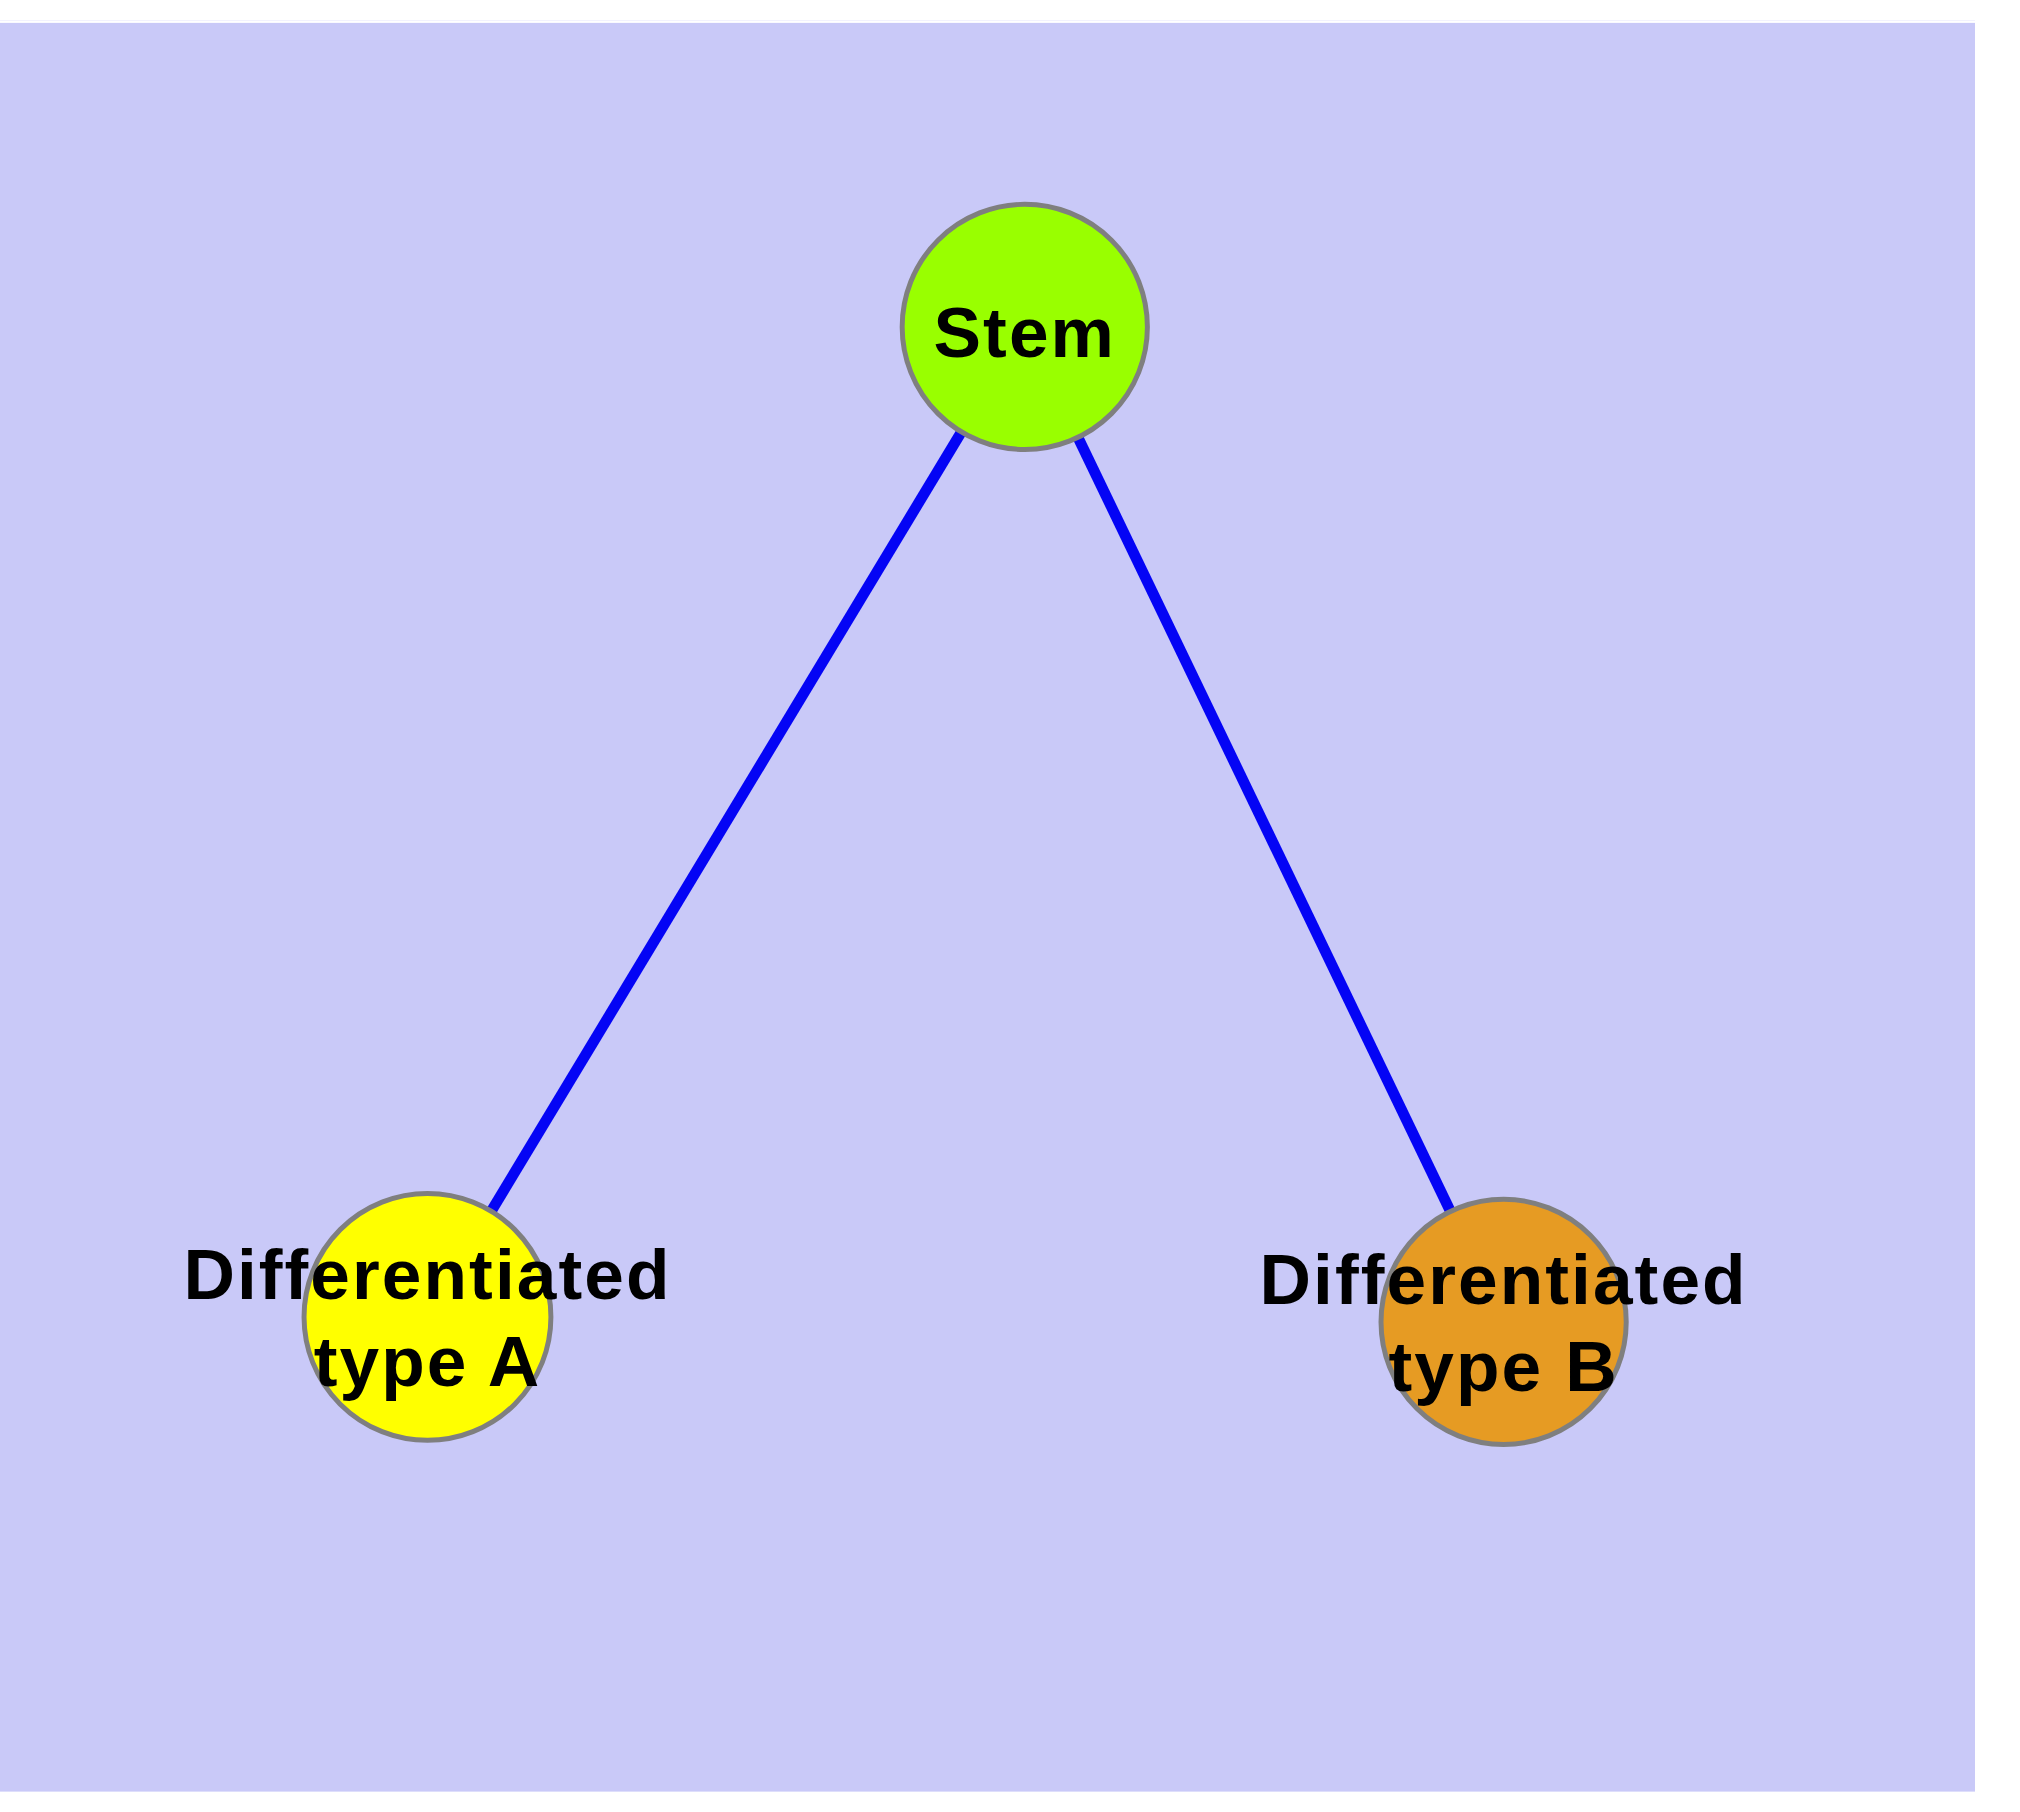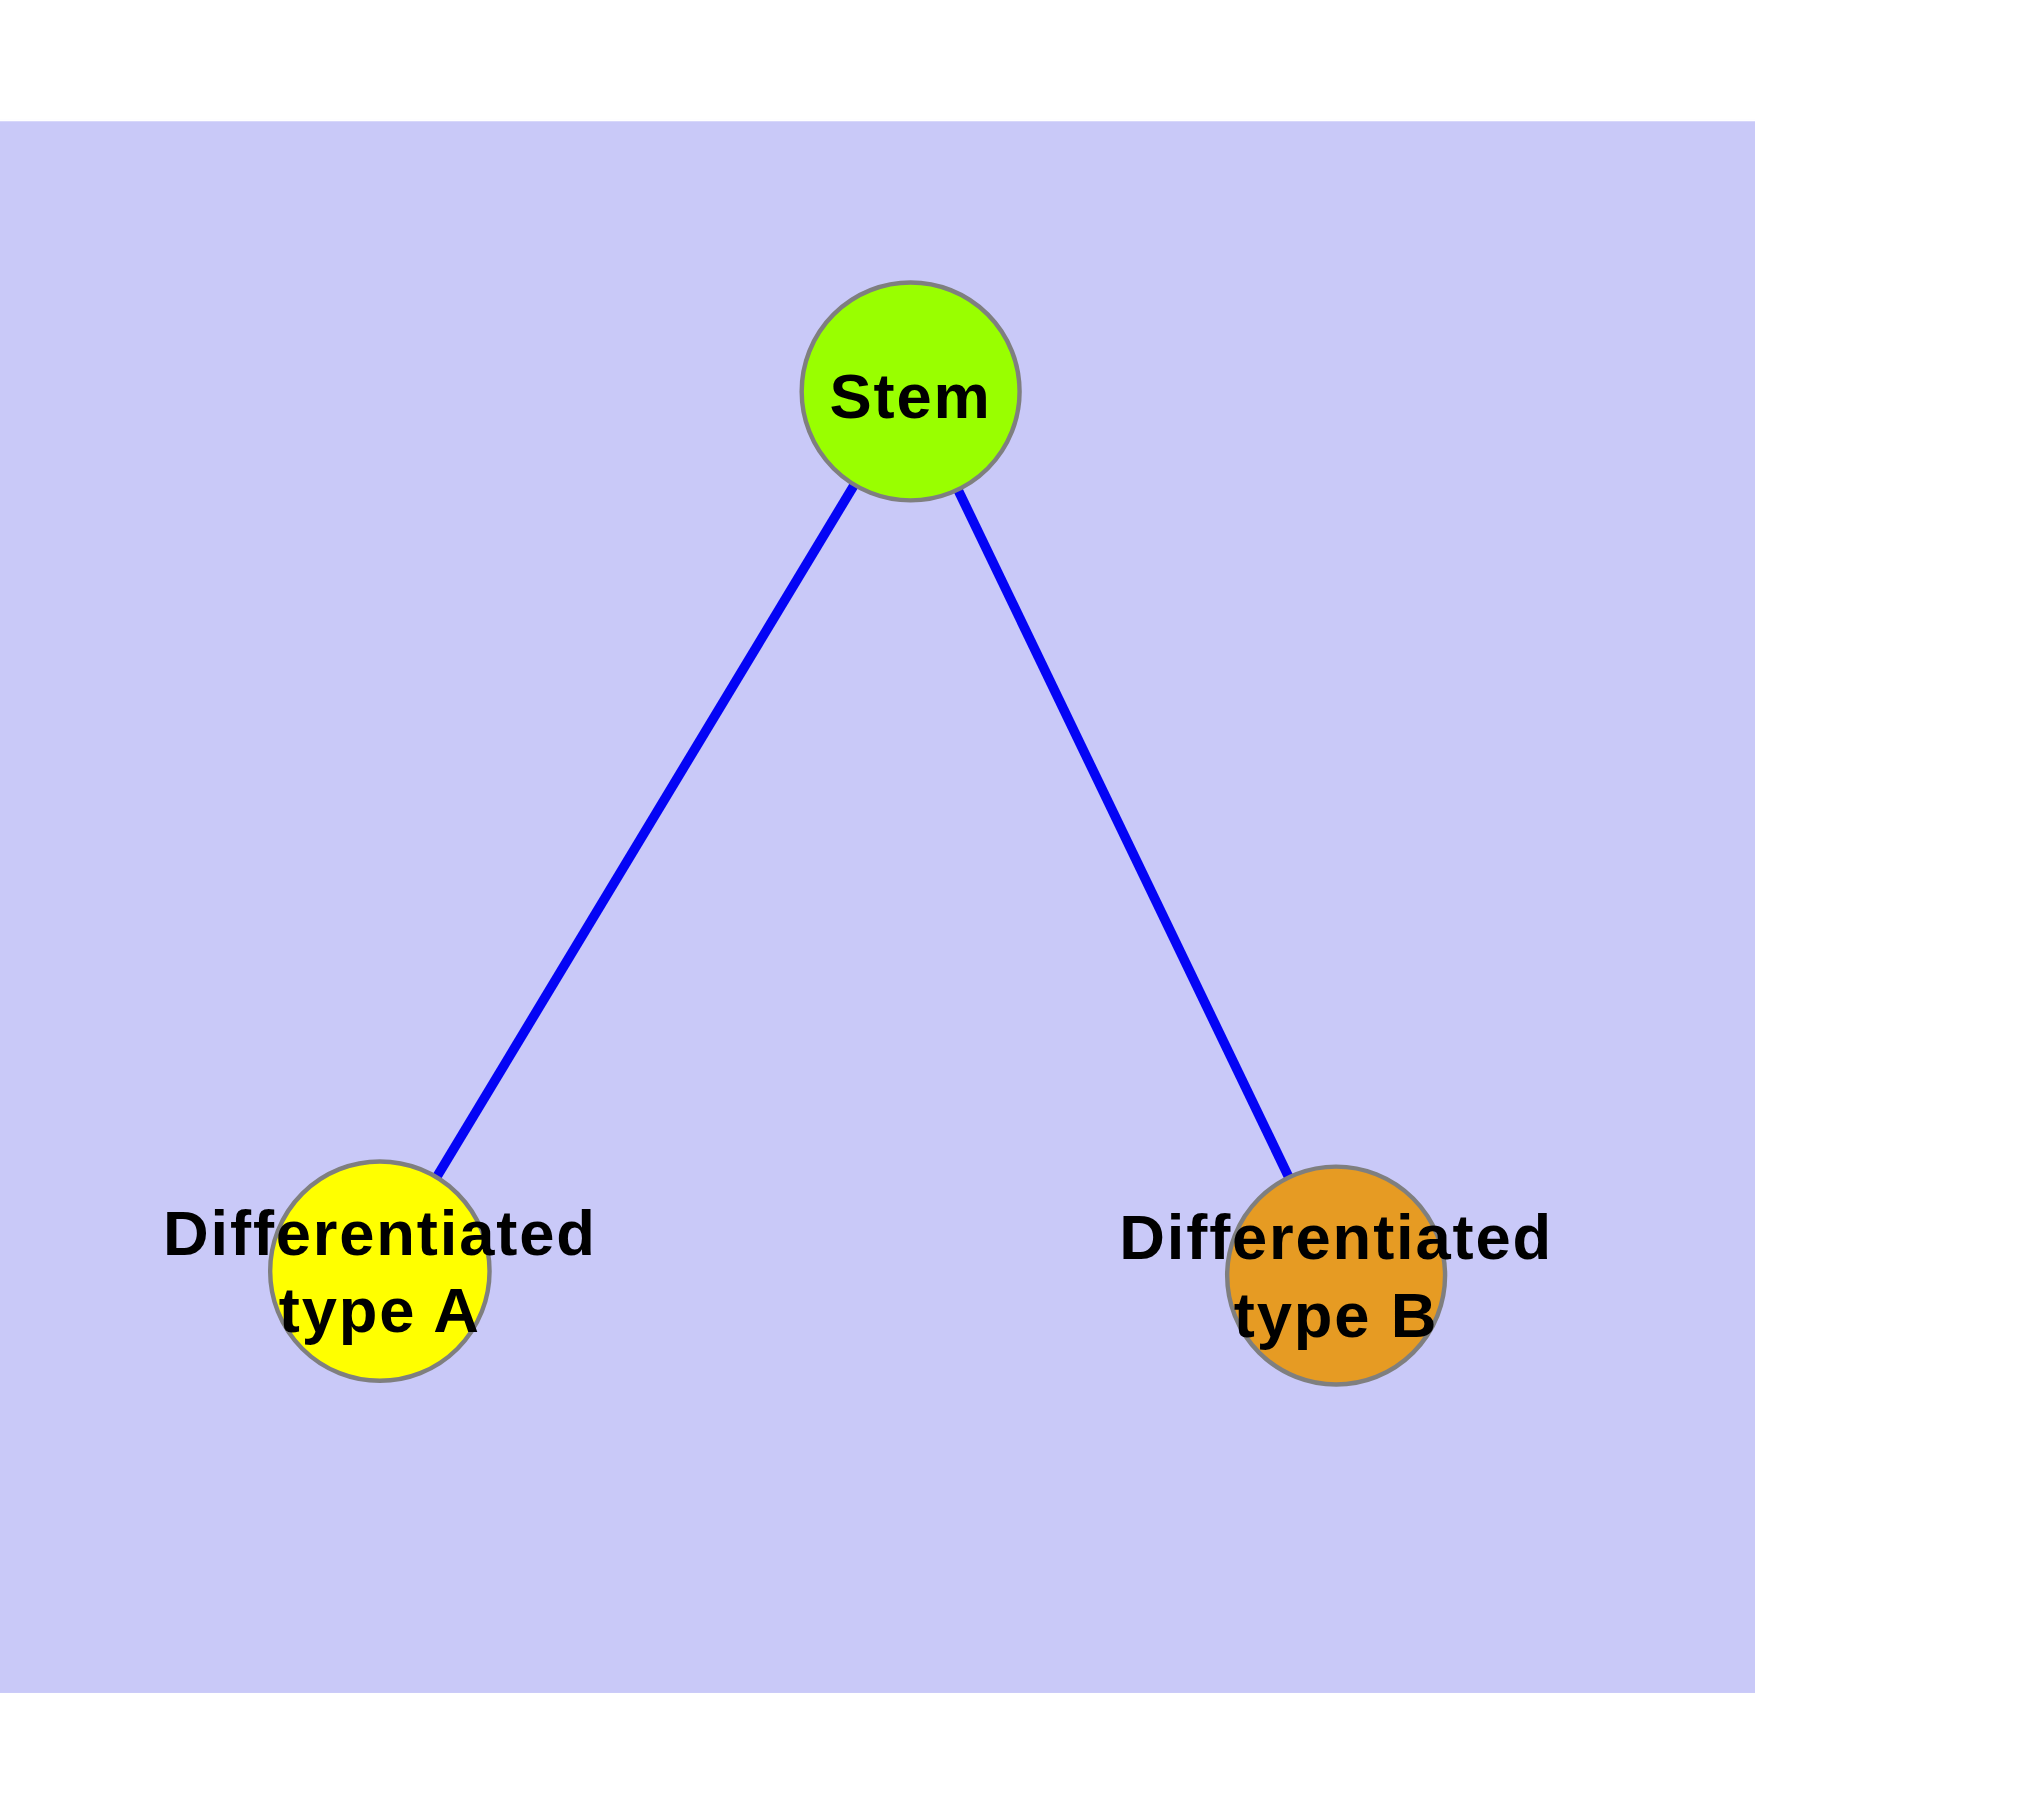--- a/index.html
+++ b/index.html
@@ -5,21 +5,21 @@
   html, body {
     margin: 0;
     padding: 0;
     width: 2021px;
     height: 1812px;
     background: #ffffff;
     overflow: hidden;
   }
   .stage {
     position: relative;
-    width: 1755px;
+    width: 1975px;
     height: 1812px;
   }
   svg.graph {
     position: absolute;
     left: 0;
     top: 0;
     width: 100%;
     height: 100%;
     display: block;
   }

